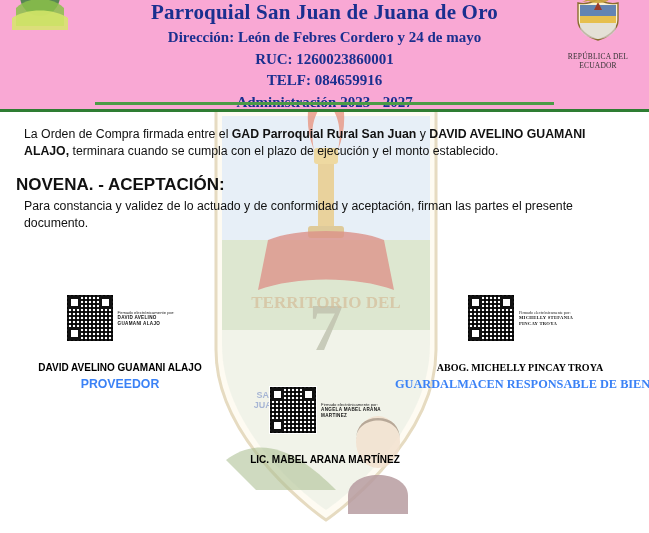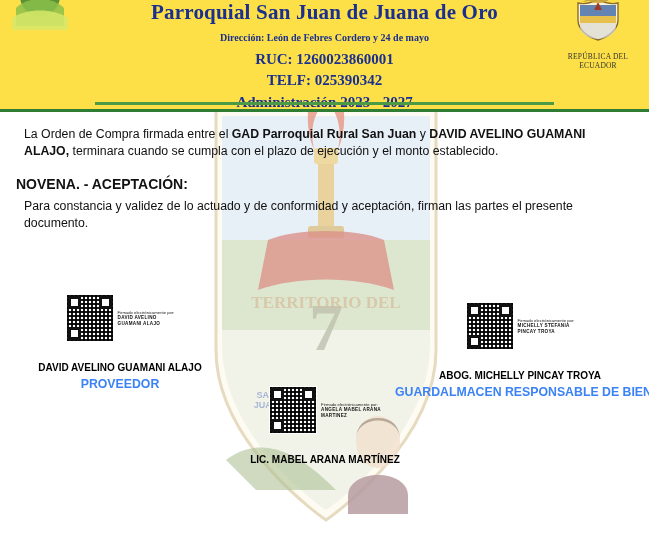--- a/index.html
+++ b/index.html
@@ -31,42 +31,42 @@
     width: 260px;
     height: 560px;
     opacity: 0.55;
   }
 
   
   .header {
     position: relative;
     z-index: 3;
     height: 112px;
-    background: #fde047;
+    background: #f9a8d4;
     border-bottom: 3px solid #2e7d32;
     box-sizing: border-box;
   }
   .hdr-lines {
     text-align: center;
     padding-top: 0px;
   }
   .hdr-title {
     font-family: "Liberation Serif", serif;
     font-weight: bold;
     font-size: 21px;
     color: #1a2f8f;
     letter-spacing: 0.2px;
     line-height: 24px;
     margin: 0;
     padding-top: 0px;
   }
   .hdr-sub {
     font-family: "Liberation Serif", serif;
     font-weight: bold;
-    font-size: 10px;
+    font-size: 15px;
     color: #1a2f8f;
     line-height: 21px;
     margin: 3px 0 0 0;
   }
   .hdr-line {
     font-family: "Liberation Serif", serif;
     font-weight: bold;
     font-size: 15px;
     color: #1a2f8f;
     line-height: 20px;
@@ -127,21 +127,21 @@
     color: #111111;
     line-height: 17px;
   }
   .para {
     margin: 0 0 10px 8px;
     text-align: left;
   }
   .para b { font-weight: bold; }
   .section-title {
     font-weight: bold;
-    font-size: 14px;
+    font-size: 17px;
     margin: 16px 0 5px 0;
   }
   .spacer-lg { height: 40px; }
 
   
   .sign-area {
     position: relative;
     z-index: 2;
     margin-top: 12px;
     height: 200px;
@@ -210,21 +210,21 @@
   }
   .sig-role {
     font-weight: bold;
     font-size: 12.3px;
     line-height: 16px;
     color: #3b82f6;
     white-space: nowrap;
   }
 
   #sig-left  { left: 10px;  top: 0px;   width: 220px; }
-  #sig-right { left: 395px; top: 8px;   width: 250px; }
+  #sig-right { left: 395px; top: 0px;   width: 250px; font-family: Liberation Serif, serif; }
   #sig-center{ left: 200px; top: 92px; width: 250px; }
 </style>
 </head>
 <body>
 
 <div class="watermark">
   <svg class="wm-shield" viewBox="0 0 260 560" xmlns="http://www.w3.org/2000/svg">
 
     <path d="M20 120 H240 V360 C240 455 130 530 130 530 C130 530 20 455 20 360 Z" fill="#fdf6e3" stroke="#c9b27a" stroke-width="3" opacity="0.85"></path>
 
@@ -268,21 +268,21 @@
       <path d="M10 34 C22 22 46 22 58 34 L58 52 L10 52 Z" fill="#8bbf4a" opacity="0.85"></path>
       <path d="M6 44 C20 34 48 34 62 44 L62 56 L6 56 Z" fill="#d7e86a" opacity="0.85"></path>
       <circle cx="44" cy="16" r="7" fill="#f2c230" opacity="0.9"></circle>
     </svg>
   </div>
 
   <div class="hdr-lines">
     <div class="hdr-title">Parroquial San Juan de Juana de Oro</div>
     <div class="hdr-sub">Dirección: León de Febres Cordero y 24 de mayo</div>
     <div class="hdr-line">RUC: 1260023860001</div>
-    <div class="hdr-line">TELF: 025390342</div>
+    <div class="hdr-line">TELF: 084659916</div>
     <div class="hdr-admin">Administración 2023 - 2027</div>
   </div>
 
   <div class="hdr-rule"></div>
 
   <div class="logo-right">
     <div class="shield-box">
       <svg width="52" height="46" viewBox="0 0 52 46" xmlns="http://www.w3.org/2000/svg">
         <path d="M26 3 C18 8 10 8 6 7 L6 24 C6 34 16 41 26 44 C36 41 46 34 46 24 L46 7 C42 8 34 8 26 3 Z" fill="#fdf3d0" stroke="#8a6d2f" stroke-width="1.4"></path>
         <path d="M8 9 H44 V20 H8 Z" fill="#2f5fa8" opacity="0.75"></path>

